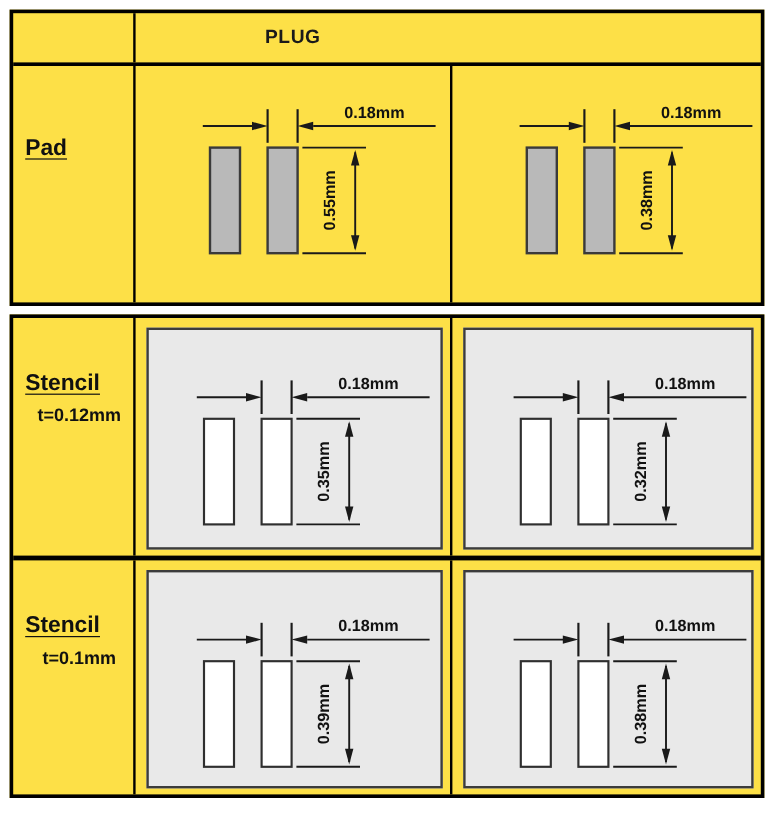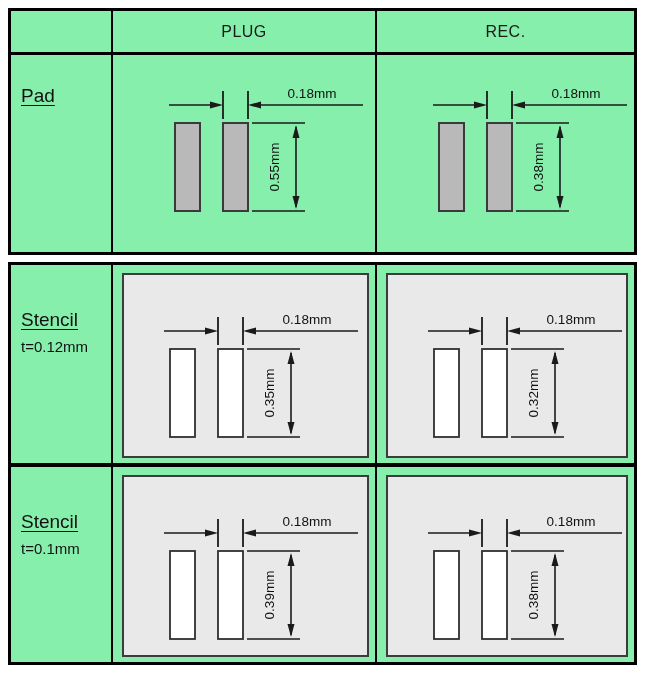--- a/index.html
+++ b/index.html
@@ -8,46 +8,46 @@
   .sheet {
     position: relative;
     width: 645px;
     height: 680px;
     background: #ffffff;
     padding: 8px 8px 0 8px;
     font-family: "Liberation Sans", "DejaVu Sans", sans-serif;
     color: #111111;
   }
 
-  .tbl { border: 3px solid #000000; background: #86efac; }
+  .tbl { border: 3px solid #000000; background: #fde047; font-weight: bold; }
   .tbl-top { margin-bottom: 7px; }
 
   .row { display: grid; grid-template-columns: 100px 264px 1fr; }
   .cell { position: relative; min-width: 0; }
   .cell + .cell { border-left: 2px solid #000000; }
 
   .row-header { height: 44px; border-bottom: 3px solid #000000; }
   .header-cell { display: flex; align-items: center; justify-content: center; }
   .header-label { font-size: 16px; letter-spacing: 0.5px; color: #1a1a1a; }
 
   .row-pad { height: 197px; }
   .row-stencil-1 { height: 202px; border-bottom: 4px solid #000000; }
   .row-stencil-2 { height: 195px; }
 
   .label-cell { padding-left: 10px; }
-  .pad-label-cell { padding-top: 30px; border-radius: 14px; }
+  .pad-label-cell { padding-top: 58px; border-radius: 14px; }
   .stencil-label-cell { padding-top: 44px; }
   .row-title {
     display: inline-block;
     font-size: 19px;
     color: #111111;
     text-decoration: underline;
     text-underline-offset: 3px;
   }
-  .row-subtitle { display: block; font-size: 15px; margin-top: 7px; color: #111111; }
+  .row-subtitle { display: block; font-size: 15px; margin-top: 7px; color: #111111; text-align: center; }
 
   .diagram-holder { position: absolute; width: 250px; height: 180px; }
   .row-pad .diagram-holder { left: 6px; top: 6px; }
 
   .stencil-panel {
     position: absolute;
     left: 9px; right: 6px; top: 8px; bottom: 5px;
     background: var(--panel-bg, #e9e9e9);
     border: 2px solid #3c3c3c;
   }
@@ -69,23 +69,20 @@
 <body>
 
 <div class="sheet">
 
   <div class="tbl tbl-top">
     <div class="row row-header">
       <div class="cell label-cell"></div>
       <div class="cell header-cell">
         <span class="header-label">PLUG</span>
       </div>
-      <div class="cell header-cell">
-        <span class="header-label">REC.</span>
-      </div>
     </div>
     <div class="row row-pad">
       <div class="cell label-cell pad-label-cell">
         <span class="row-title">Pad</span>
       </div>
       <div class="cell diagram-cell">
         <div class="diagram-holder">
   <svg class="dim-diagram" viewBox="0 0 250 180" xmlns="http://www.w3.org/2000/svg">
 
     <line class="dim-line" x1="50" y1="44" x2="92" y2="44"></line>

